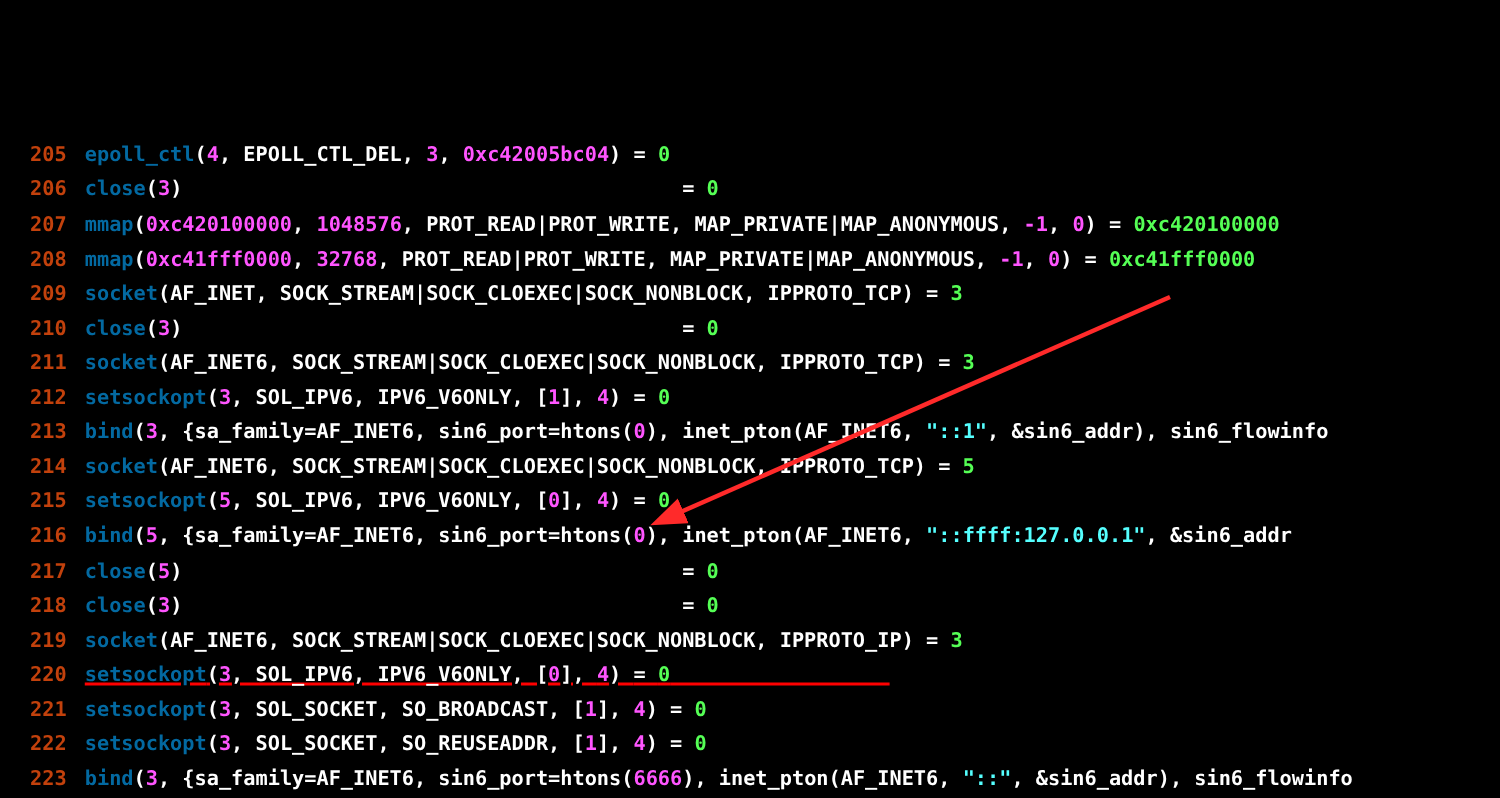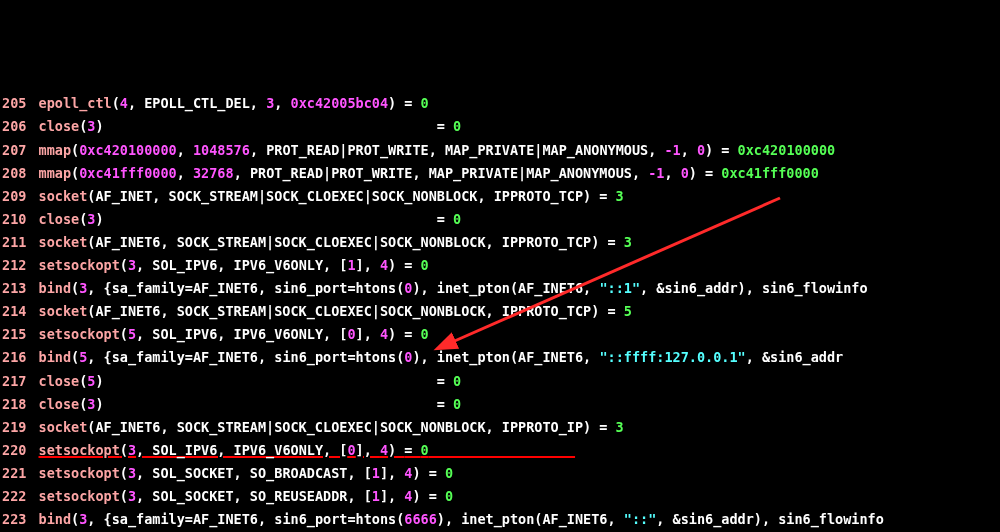--- a/index.html
+++ b/index.html
@@ -10,22 +10,22 @@
     font-size: 13.5px;
     font-weight: bold;
     width: 1000px;
     height: 532px;
     overflow: hidden;
     white-space: pre;
     line-height: 23.1px;
     position: relative;
   }
   .line { display: block; height: 23.1px; }
-  .lineno { color: #fca5a5; padding-right: 4px; margin-left: 2px; }
-  .fn { color: #fca5a5; }
+  .lineno { color: #c2410c; padding-right: 4px; margin-left: 20px; }
+  .fn { color: #0369a1; }
   .num { color: #ff55ff; }
   .arg { color: #ffffff; }
   .eq { color: #fff; }
   .ret { color: #55ff55; }
   .str { color: #55ffff; }
   .under { text-decoration: underline; text-decoration-color: #ff0000; text-decoration-thickness: 2px; }
   .arrow {
     position: absolute;
     pointer-events: none;
   }

